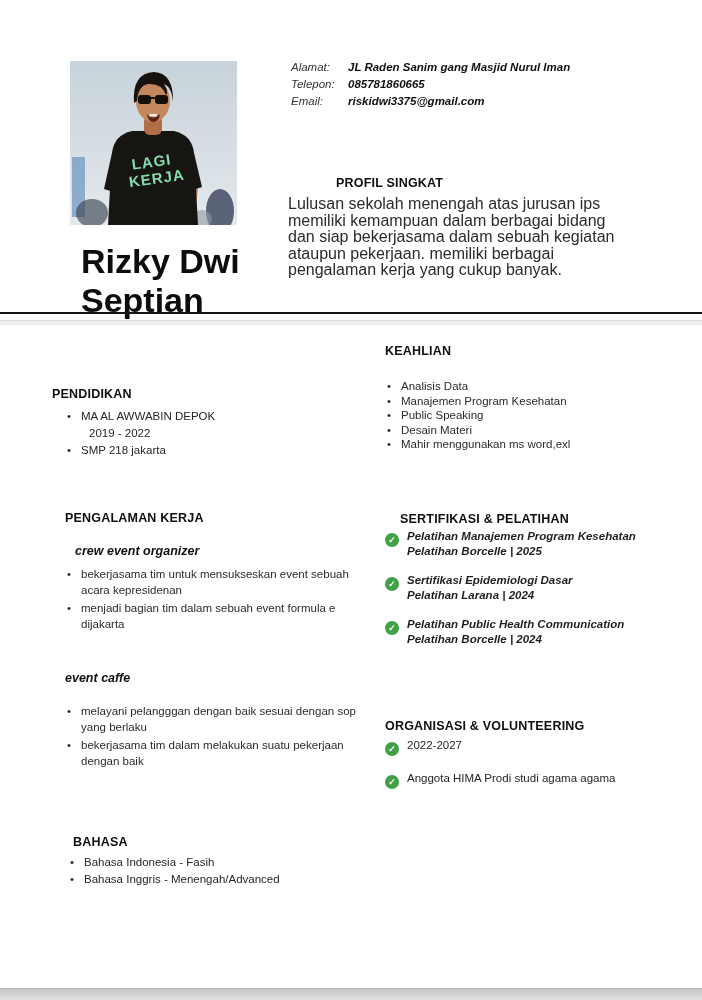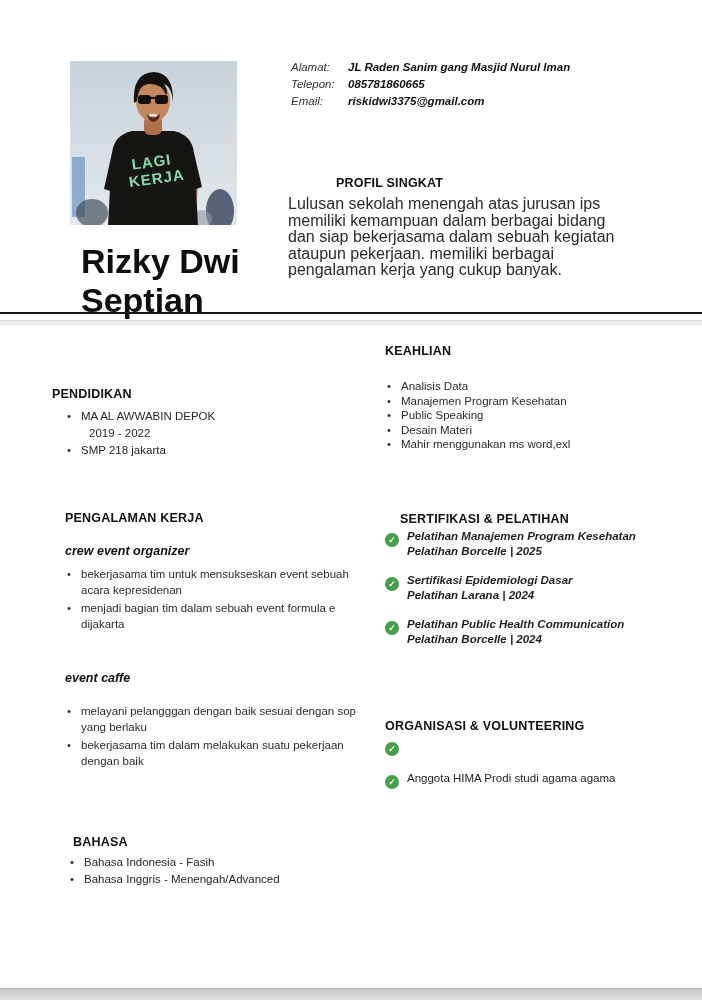--- a/index.html
+++ b/index.html
@@ -40,21 +40,21 @@
 
   #pendidikan-heading{left:52px;top:387px;}
   #edu-list{left:65px;top:408px;width:290px;font-size:11.5px;line-height:17px;color:#262626;}
   .sub-line{margin-left:24px;}
 
   #keahlian-heading{left:385px;top:344px;}
   #skills-list{left:385px;top:379px;width:300px;font-size:11.5px;line-height:14.5px;color:#2b2b2b;}
 
   #pengalaman-heading{left:65px;top:511px;}
   .job-title{font-size:12.5px;font-weight:bold;font-style:italic;color:#111;}
-  #job1-title{left:65px;top:544px;}
+  #job1-title{left:75px;top:544px;}
   #job1-bullets{left:65px;top:566px;width:300px;font-size:11.5px;line-height:16px;color:#2b2b2b;}
   #job1-bullets .bullet-row{margin-bottom:2px;}
   #job2-title{left:65px;top:671px;}
   #job2-bullets{left:65px;top:703px;width:300px;font-size:11.5px;line-height:16px;color:#2b2b2b;}
   #job2-bullets .bullet-row{margin-bottom:2px;}
 
   #sertifikasi-heading{left:400px;top:512px;}
   #cert-list{left:385px;top:529px;width:300px;}
   .check-item{display:flex;margin-bottom:14px;}
   .check-icon{
@@ -241,20 +241,21 @@
         <div>Pelatihan Borcelle | 2024</div>
       </span>
     </div>
   </div>
 
   <div class="abs section-heading" id="organisasi-heading">ORGANISASI &amp; VOLUNTEERING</div>
   <div class="abs" id="org-list">
     <div class="check-item">
       <span class="check-icon" style="background: rgb(67, 160, 71);">✓</span>
       <span class="check-text">
+        <div>2022-2027</div>
       </span>
     </div>
     <div class="check-item">
       <span class="check-icon" style="background: rgb(67, 160, 71);">✓</span>
       <span class="check-text">
         <div>Anggota HIMA Prodi studi agama agama</div>
       </span>
     </div>
   </div>
 

